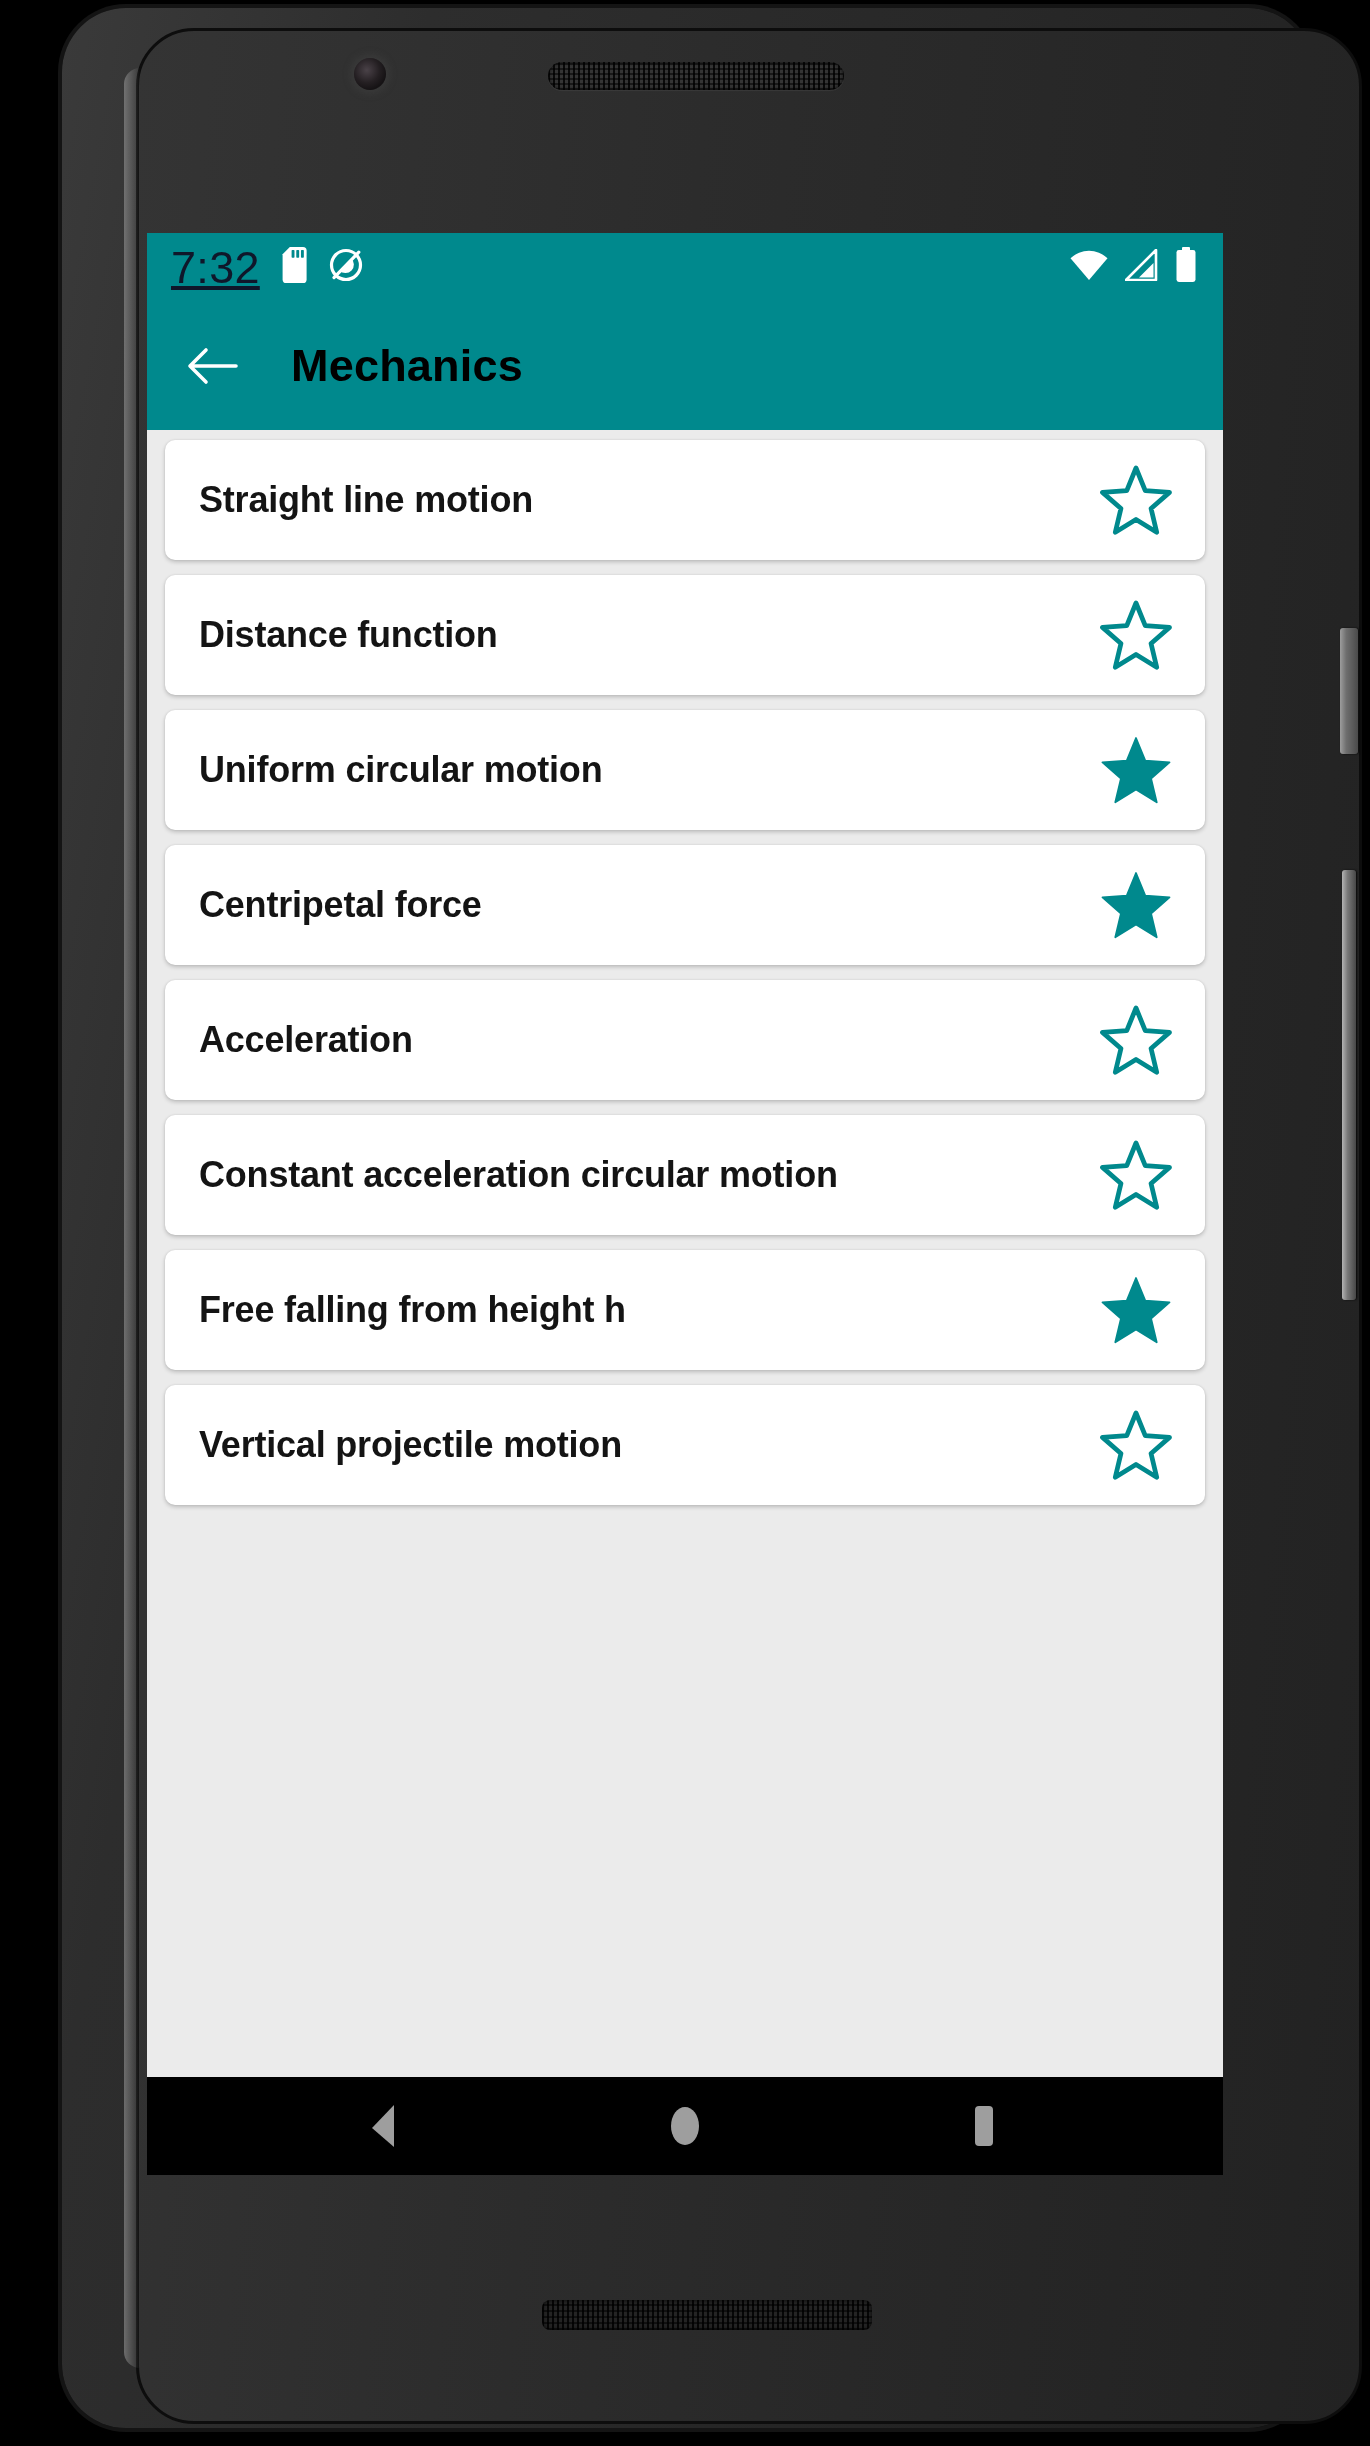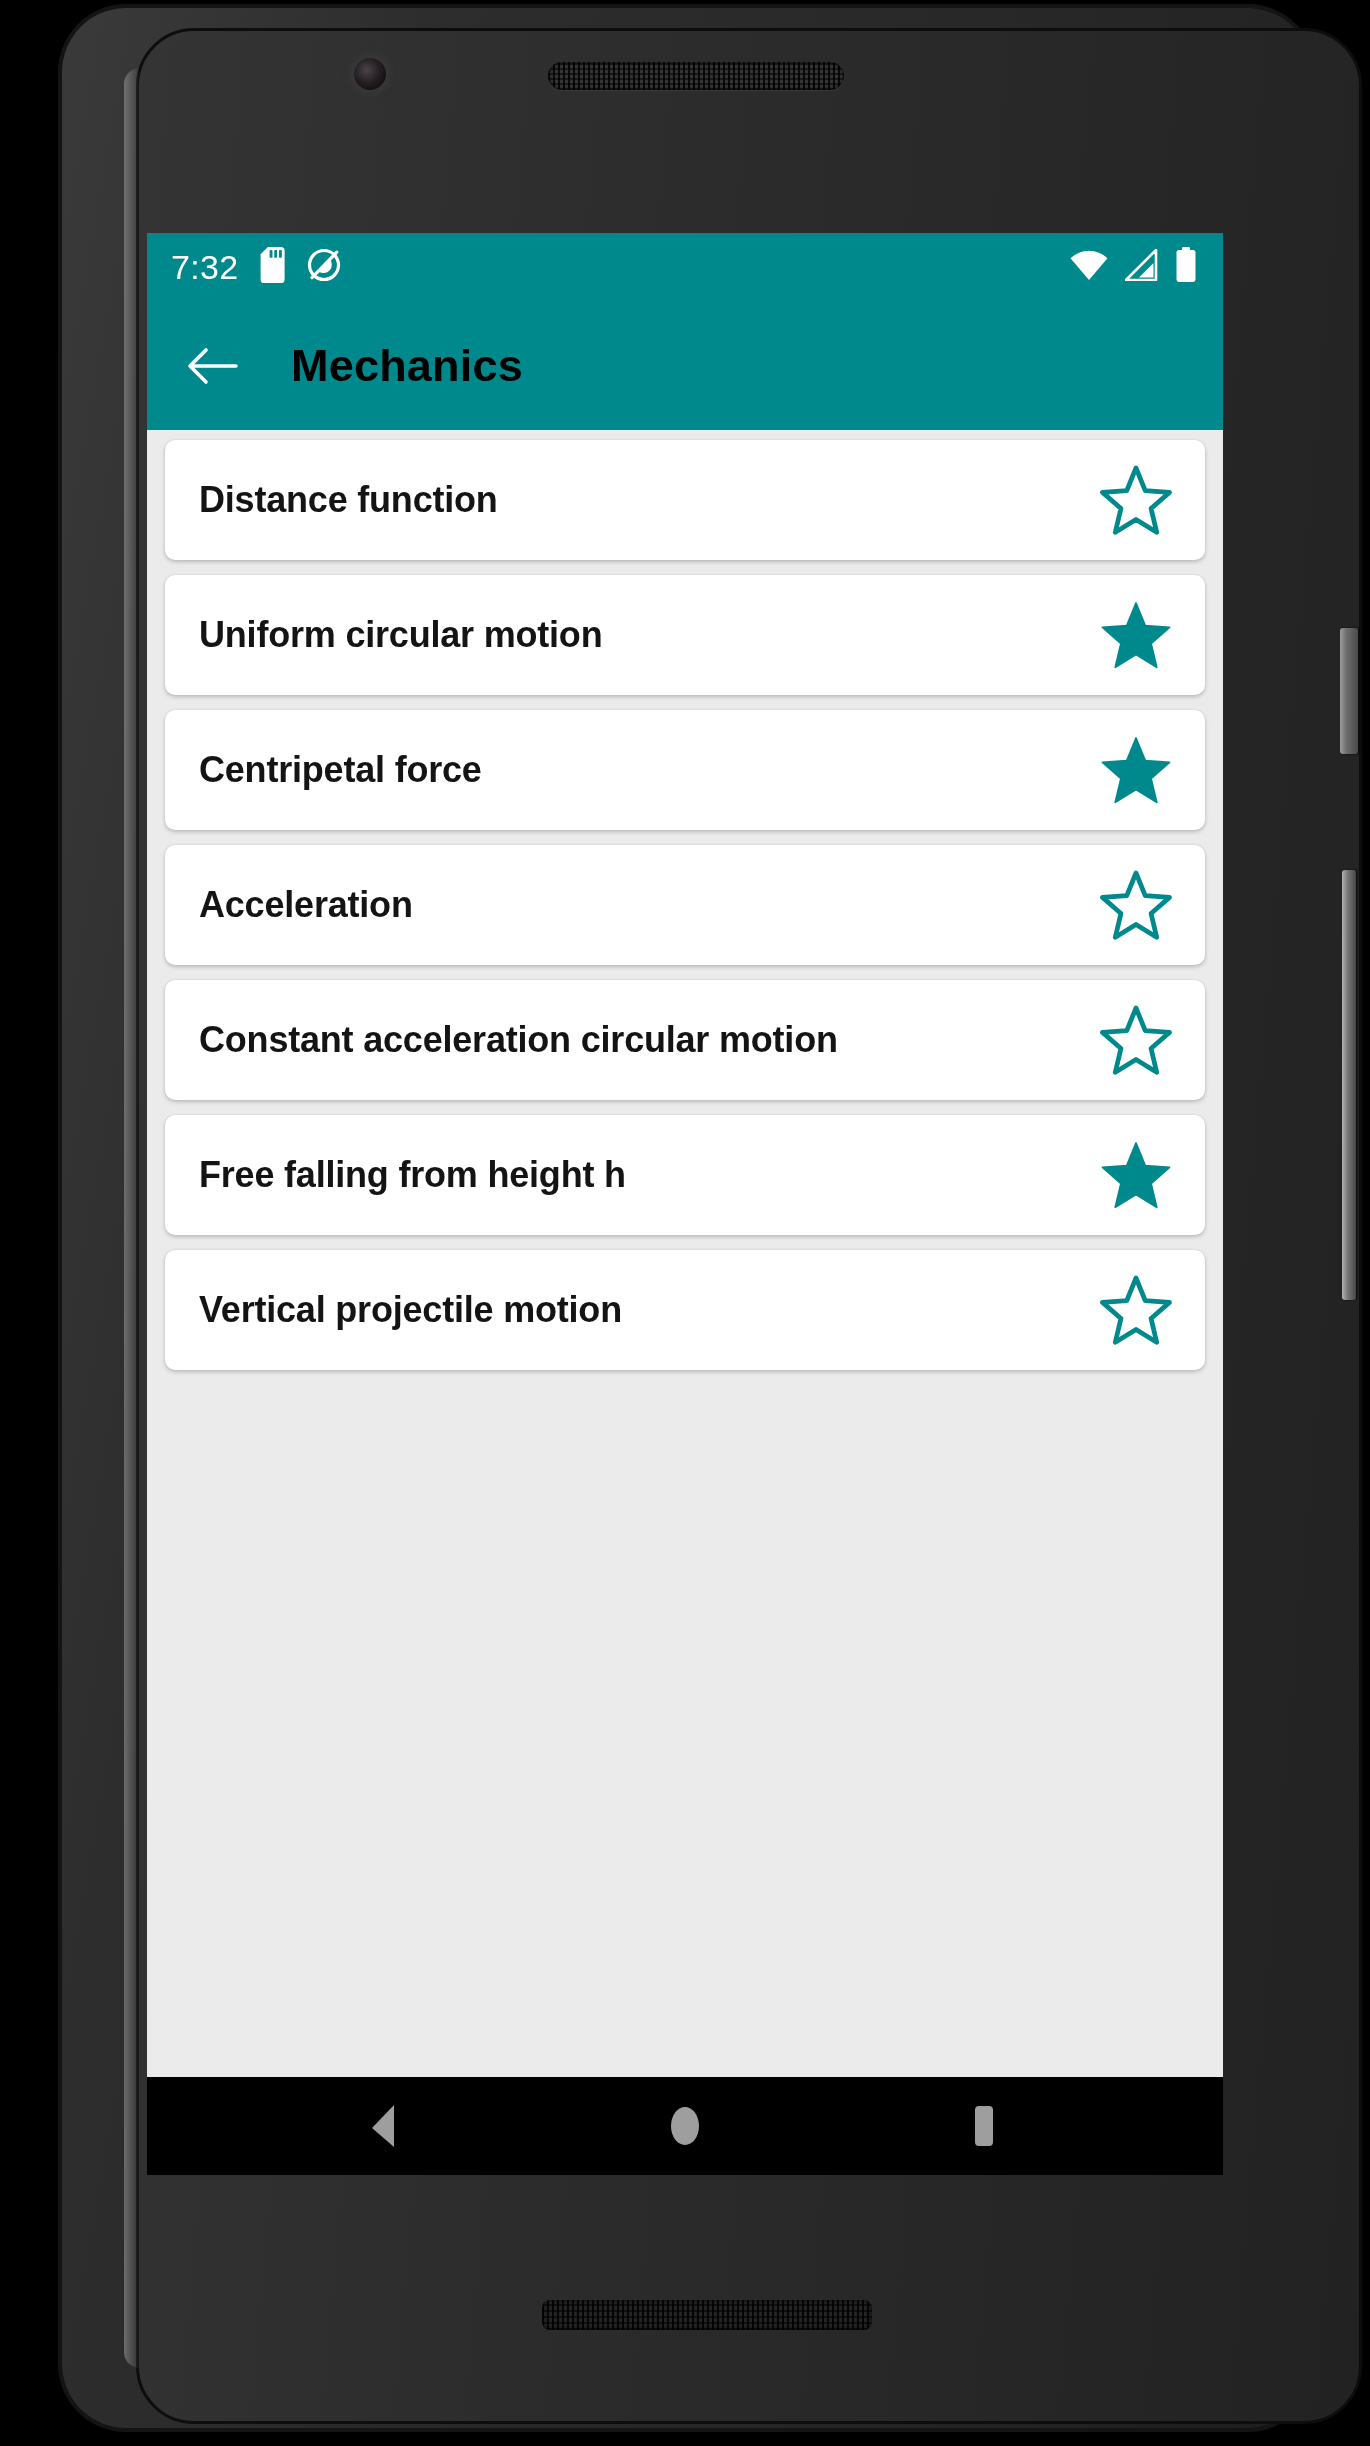--- a/index.html
+++ b/index.html
@@ -122,25 +122,26 @@
   
   #status-bar {
     height: 68px;
     background: #00898d;
     display: flex;
     align-items: center;
     padding: 0 26px 0 24px;
     box-sizing: border-box;
   }
   #status-clock {
-    color: #ffffff;
-    font-size: 34px;
+    color: #0f172a;
+    font-size: 45px;
     font-weight: 400;
     letter-spacing: 0.3px;
     line-height: 1;
+    text-decoration: underline;
   }
   .status-left-icons {
     display: flex;
     align-items: center;
     gap: 17px;
     margin-left: 22px;
   }
   .status-right-icons {
     margin-left: auto;
     display: flex;
@@ -297,20 +298,28 @@
     <div id="back-button">
       <svg width="52" height="42" viewBox="0 0 52 42">
         <path d="M49 21 L4 21 M19 5 L3 21 L19 37" fill="none" stroke="#ffffff" stroke-width="3.6" stroke-linecap="round" stroke-linejoin="round"></path>
       </svg>
     </div>
     <div id="app-bar-title">Mechanics</div>
   </div>
 
   <div id="topic-list">
       <div class="topic-card">
+        <div class="topic-label">Straight line motion</div>
+        <div class="star-button">
+          <svg width="72" height="70" viewBox="0 0 48 47">
+            <polygon points="24 2 30.2 17.2 46.5 18.4 34.1 29.2 37.9 45.2 24 36.6 10.1 45.2 13.9 29.2 1.5 18.4 17.8 17.2" fill="none" stroke="#00898d" stroke-width="3.2" stroke-linejoin="round"></polygon>
+          </svg>
+        </div>
+      </div>
+      <div class="topic-card">
         <div class="topic-label">Distance function</div>
         <div class="star-button">
           <svg width="72" height="70" viewBox="0 0 48 47">
             <polygon points="24 2 30.2 17.2 46.5 18.4 34.1 29.2 37.9 45.2 24 36.6 10.1 45.2 13.9 29.2 1.5 18.4 17.8 17.2" fill="none" stroke="#00898d" stroke-width="3.2" stroke-linejoin="round"></polygon>
           </svg>
         </div>
       </div>
       <div class="topic-card">
         <div class="topic-label">Uniform circular motion</div>
         <div class="star-button">

